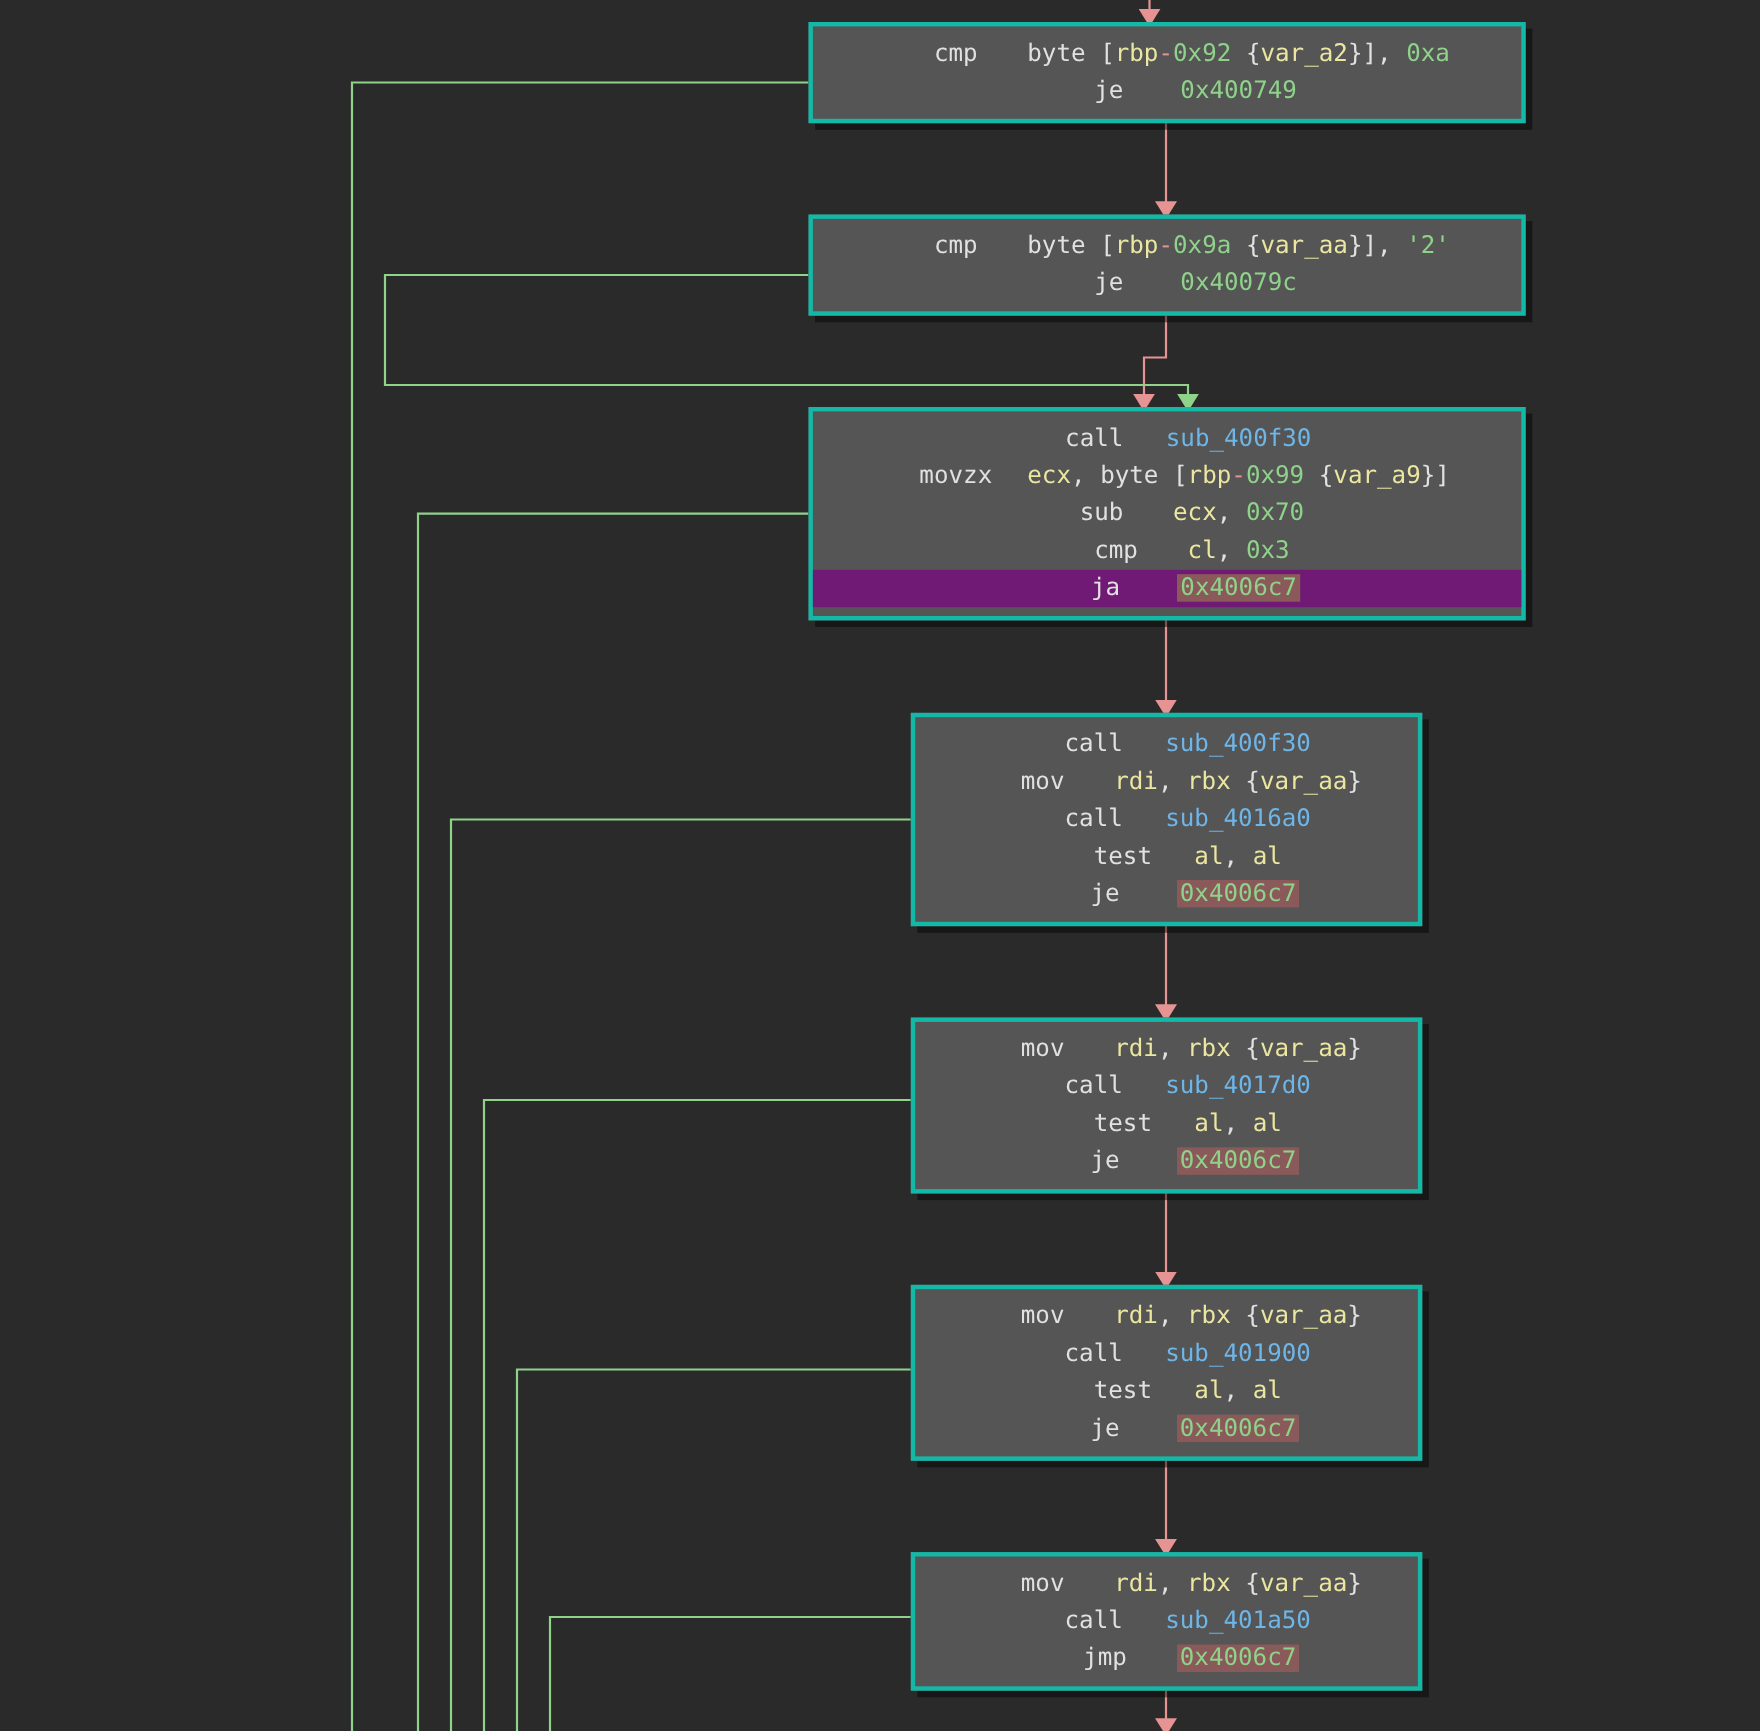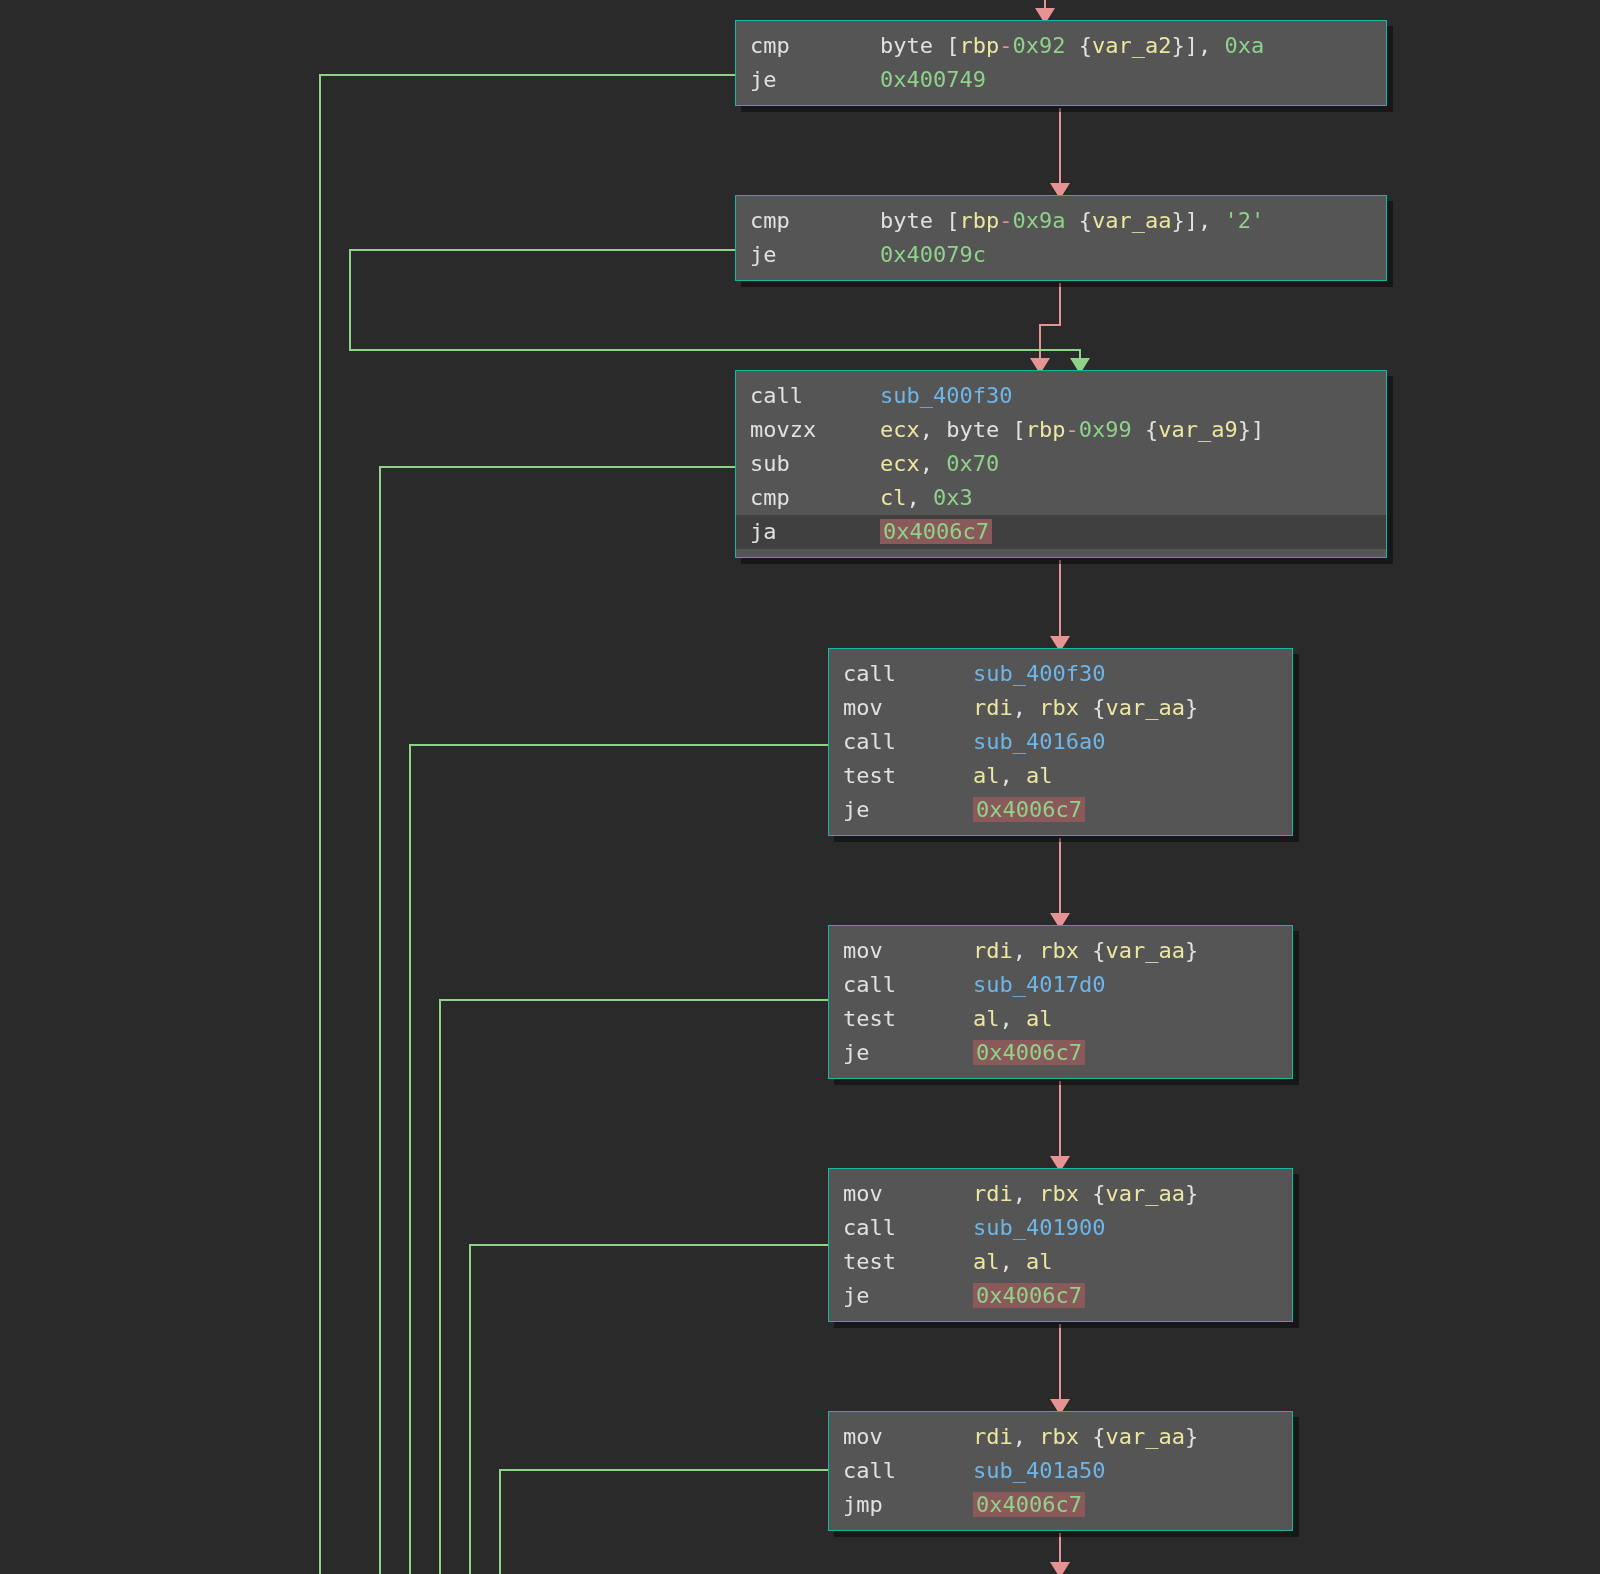--- a/index.html
+++ b/index.html
@@ -16,28 +16,29 @@
   }
   svg.edges {
     position: absolute;
     left: 0; top: 0;
     width: 1600px; height: 1574px;
     pointer-events: none;
   }
   .block {
     position: absolute;
     background: #555555;
-    border: 1px solid #14b8a6;
+    border: 4px solid #14b8a6;
     box-shadow: 6px 6px 0 0 rgba(0,0,0,0.45);
     padding: 8px 14px 8px 14px;
     box-sizing: border-box;
     white-space: pre;
+    text-align: center;
   }
   .row { display: block; }
-  .row.sel { background: #404040; margin-left:-14px; margin-right:-14px; padding-left:14px; padding-right:14px; }
+  .row.sel { background: #701a75; margin-left:-14px; margin-right:-14px; padding-left:14px; padding-right:14px; }
   .mn   { color: #e1e1e1; display: inline-block; width: 130px; }
   .pl   { color: #e1e1e1; }
   .reg  { color: #ece7a0; }
   .num  { color: #8fd28a; }
   .sub  { color: #6fb6e8; margin-top: 31px; }
   .addr { color: #8fd28a; background: #8a5a5a; padding: 0 3px; }
   .minus{ color: #e59393; }
 </style>
 </head>
 <body>

